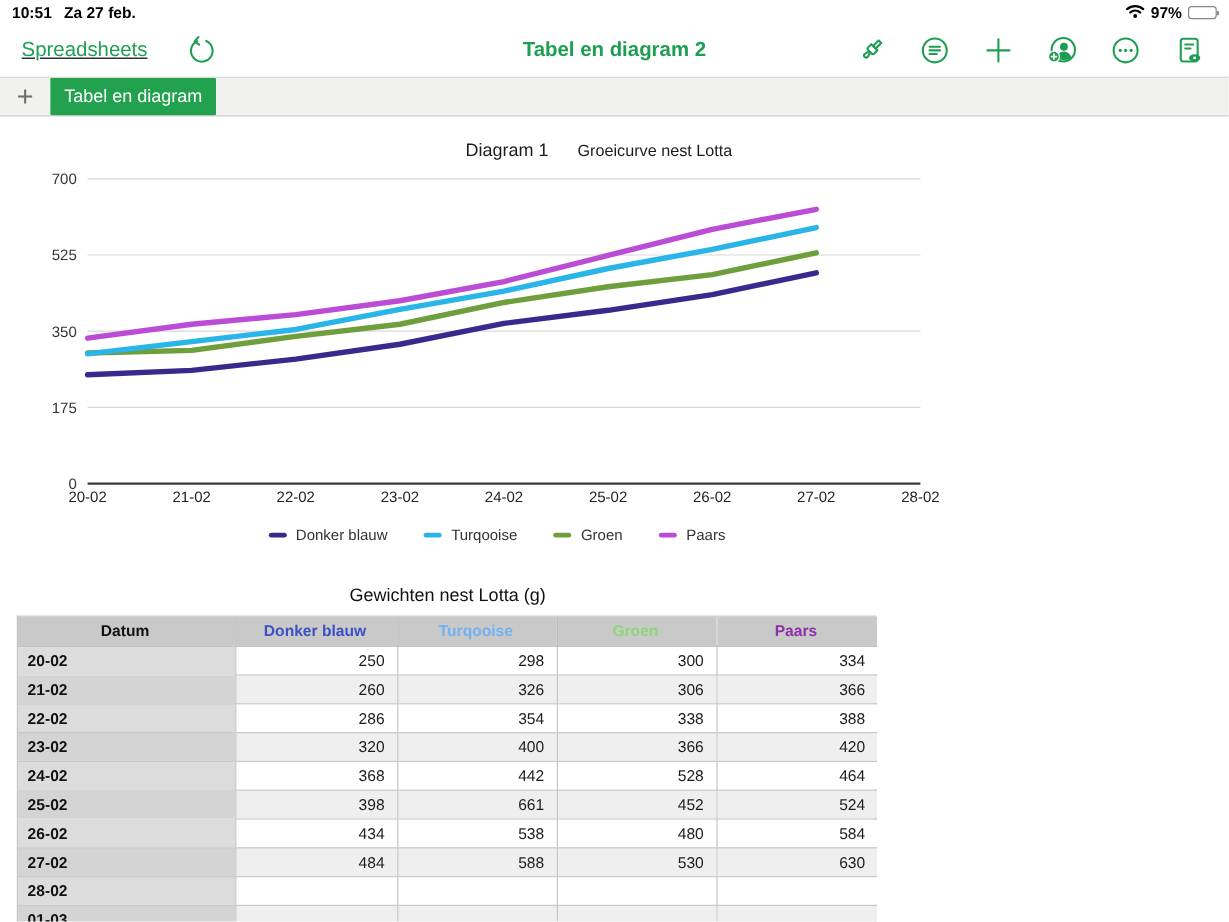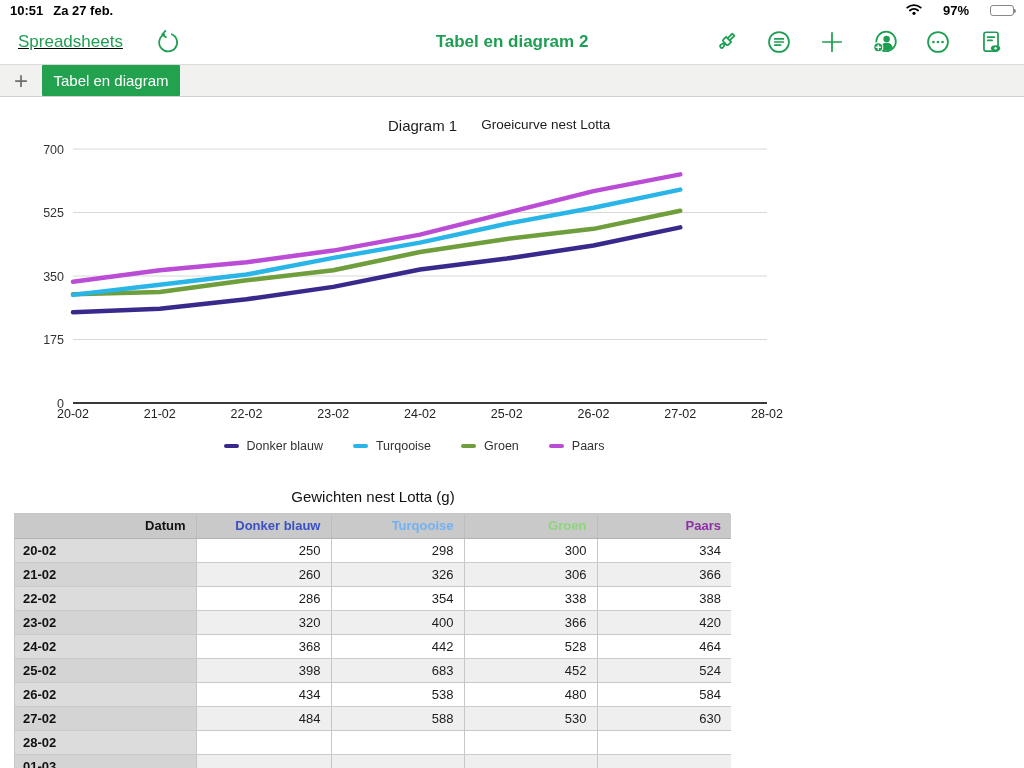--- a/index.html
+++ b/index.html
@@ -5,21 +5,21 @@
   * { margin:0; padding:0; box-sizing:border-box; }
   html,body { width:1024px; height:768px; overflow:hidden; background:#fff;
               font-family:"Liberation Sans","DejaVu Sans",sans-serif; }
   body { position:relative; }
 
   
   .status-bar { position:absolute; top:0; left:0; width:1024px; height:20px;
     display:flex; align-items:center; justify-content:space-between;
     padding:0 10px; font-size:13px; font-weight:700; color:#000; }
   .status-left { display:flex; gap:10px; align-items:center; }
-  .status-right { display:flex; gap:21px; align-items:center; }
+  .status-right { display:flex; gap:5px; align-items:center; }
   .battery { position:relative; width:24px; height:11px; border:1px solid #888;
     border-radius:3px; padding:1px; }
   .battery-fill { height:100%; background:#000; border-radius:1.5px; }
   .battery-tip { position:absolute; right:-3px; top:3px; width:2px; height:4px;
     background:#888; border-radius:0 2px 2px 0; }
 
   
   .toolbar { position:absolute; top:20px; left:0; width:1024px; height:44px;
     background:#fff; display:flex; align-items:center; }
   .toolbar-left { display:flex; align-items:center; gap:32px; padding-left:18px;text-decoration:underline; }
@@ -34,39 +34,39 @@
   .tab-bar { position:absolute; top:64px; left:0; width:1024px; height:33px;
     background:#f1f1ef; border-top:1px solid #dadad8; border-bottom:1px solid #cfcfcd;
     display:flex; align-items:stretch; }
   .tab-add { width:42px; display:flex; align-items:center; justify-content:center;
     color:#6e6e6e; font-size:24px; font-weight:300; }
   .tab-active { width:138px; background:#22a24f; color:#fff; font-size:15px;
     display:flex; align-items:center; justify-content:center; border-radius:1px; }
 
   
   .chart-title-row { position:absolute; top:117px; left:388px; display:flex;
-    gap:24px; align-items:flex-start; color:#1c1c1e; }
+    gap:24px; align-items:center; color:#1c1c1e; }
   .chart-title { font-size:15px; }
   .chart-subtitle { font-size:13.5px; }
   #chart-svg { position:absolute; top:137px; left:0; }
   .legend { position:absolute; top:439px; left:0; width:828px; display:flex;
     justify-content:center; gap:30px; }
   .legend-item { display:flex; align-items:center; gap:8px; font-size:12.5px; color:#333; }
   .legend-dash { width:15px; height:3.5px; border-radius:2px; }
 
   
   .table-title { position:absolute; top:488px; left:0; width:746px;
     text-align:center; font-size:15px; color:#111; }
   .table-wrap { position:absolute; top:513px; left:14px; width:716px;
     border:1px solid #c6c6c6; border-bottom:none; }
   table { border-collapse:collapse; table-layout:fixed; width:716px; }
   th, td { height:24px; font-size:13px; padding:0 10px; overflow:hidden;
     white-space:nowrap; border-right:1px solid #c6c6c6; border-bottom:1px solid #c9c9c9; }
   th:last-child, td:last-child { border-right:none; }
-  thead th { background:#c9c9c9; text-align:right; font-weight:700; padding-left:8px;
+  thead th { background:#c9c9c9; text-align:center; font-weight:700; padding-left:8px;
     border-right:1px solid #bdbdbd; border-bottom:1px solid #b3b3b3; }
   td.rowhead { font-weight:700; color:#111; text-align:left; padding-left:8px; }
   td.val { text-align:right; color:#1c1c1e; }
   tr.even td { background:#fff; }
   tr.odd td { background:#efefef; }
   tr.even td.rowhead { background:#dcdcdc; }
   tr.odd td.rowhead { background:#d4d4d4; }
 
   :root { --accent:#1e9e52; }
 </style>
@@ -263,21 +263,21 @@
         <tr class="even">
           <td class="rowhead">24-02</td>
           <td class="val">368</td>
           <td class="val">442</td>
           <td class="val">528</td>
           <td class="val">464</td>
         </tr>
         <tr class="odd">
           <td class="rowhead">25-02</td>
           <td class="val">398</td>
-          <td class="val">683</td>
+          <td class="val">661</td>
           <td class="val">452</td>
           <td class="val">524</td>
         </tr>
         <tr class="even">
           <td class="rowhead">26-02</td>
           <td class="val">434</td>
           <td class="val">538</td>
           <td class="val">480</td>
           <td class="val">584</td>
         </tr>

